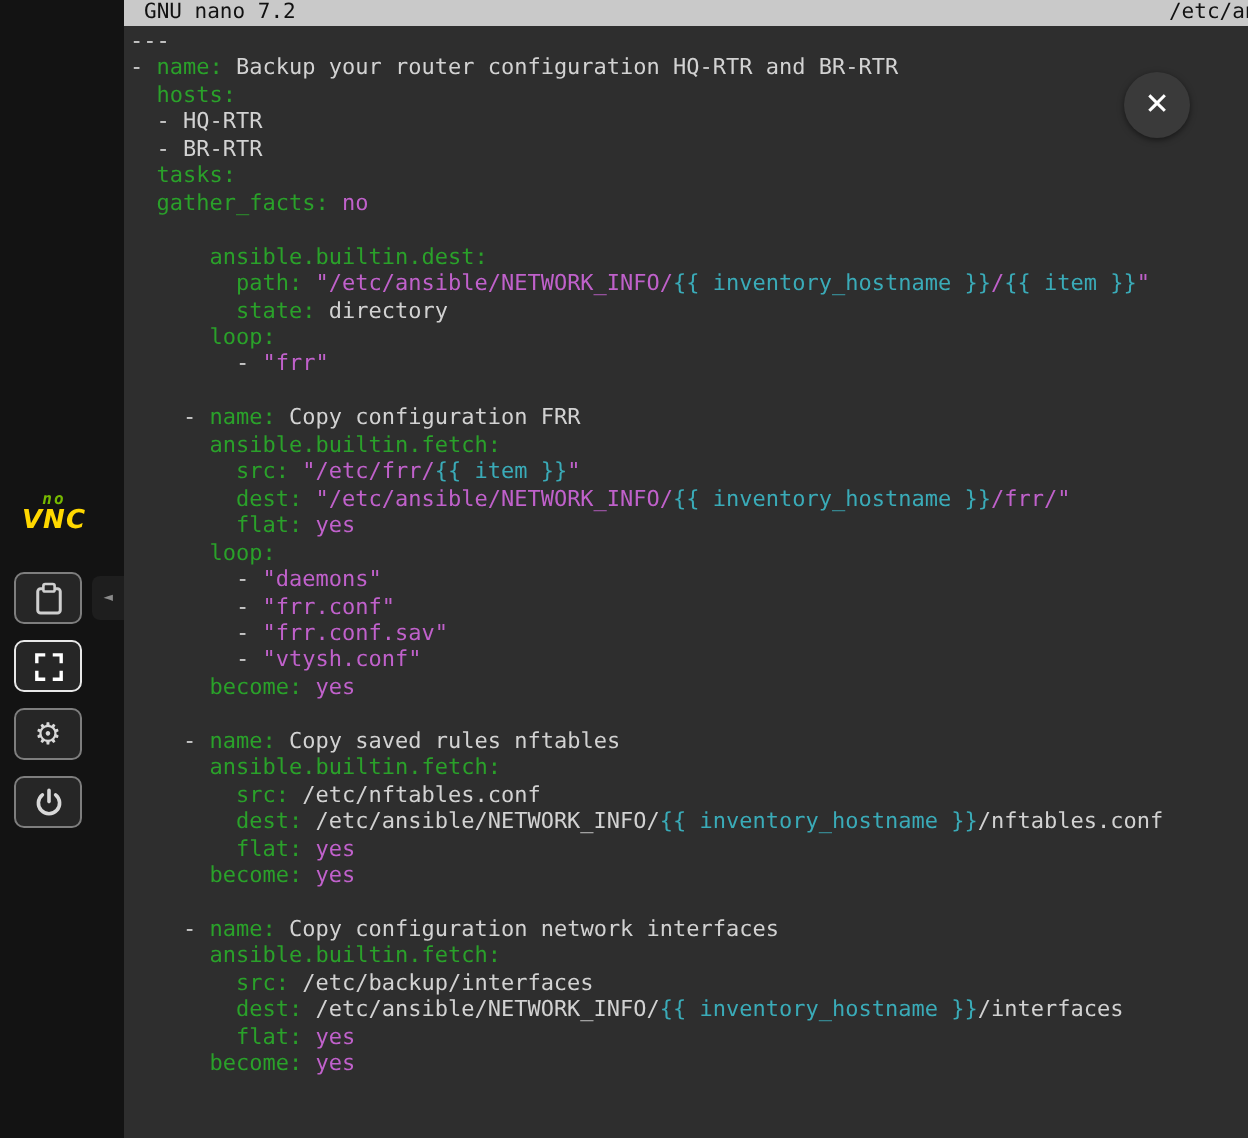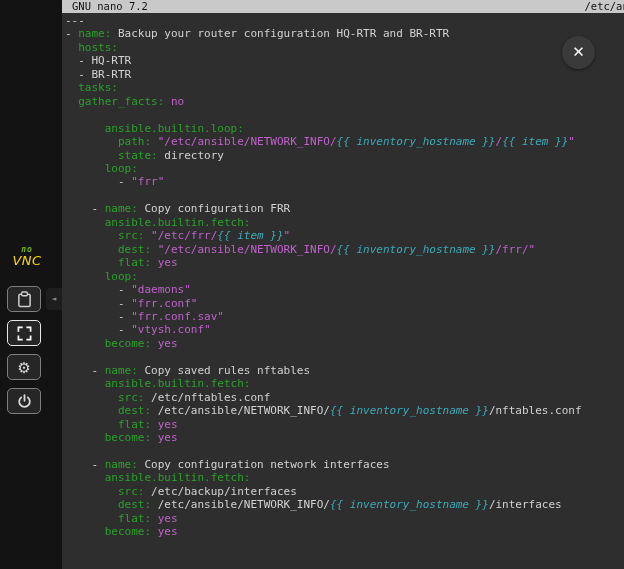--- a/index.html
+++ b/index.html
@@ -16,21 +16,21 @@
   }
   .vnc-logo{
     position:absolute;left:4px;top:246px;width:46px;text-align:center;
     line-height:1;user-select:none;
   }
   .logo-no{
     display:block;font-size:8px;font-weight:bold;font-style:italic;
     color:var(--logo-green,#76b900);letter-spacing:1px;
   }
   .logo-vnc{
-    display:block;font-size:13px;font-weight:normal;font-style:italic;
+    display:block;font-size:13px;font-weight:bold;font-style:italic;
     color:var(--logo-yellow,#ffd800);letter-spacing:0.5px;
     font-family:"DejaVu Sans","Liberation Sans",sans-serif;
   }
   .vnc-btn{
     position:absolute;left:7px;width:34px;height:26px;
     background:#262626;border:1px solid #7e7e7e;border-radius:5px;
     display:flex;align-items:center;justify-content:center;
     padding:0;cursor:pointer;
   }
   .vnc-btn.active{border-color:#e8e8e8;}
@@ -55,21 +55,21 @@
     padding:0 1px 0 10px;white-space:nowrap;overflow:hidden;
   }
   .content{
     padding:1px 0 0 3px;
     font-size:11px;line-height:13.45px;
   }
   .line{white-space:pre;}
   .tp{color:var(--text-plain,#d2d2d2);}
   .tk{color:var(--text-key,#2aa12a);}
   .ts{color:var(--text-string,#c061cb);}
-  .tj{color:var(--text-jinja,#3aabb8);font-style:italic;}
+  .tj{color:var(--text-jinja,#3aabb8);}
   .tc{background:var(--cursor-red,#e01b24);color:var(--cursor-red,#e01b24);}
 
   
   .close-btn{
     position:absolute;left:562px;top:36px;width:33px;height:33px;
     border-radius:50%;background:#3a3a3a;border:none;cursor:pointer;
     display:flex;align-items:center;justify-content:center;z-index:10;
     box-shadow:0 1px 3px rgba(0,0,0,.5);
   }
   .close-btn span{
@@ -126,21 +126,21 @@
   </div>
   <div class="content" id="code">
       <div class="line"><span class="tp">---</span></div>
       <div class="line"><span class="tp">- </span><span class="tk">name:</span><span class="tp"> Backup your router configuration HQ-RTR and BR-RTR</span></div>
       <div class="line"><span class="tp">  </span><span class="tk">hosts:</span></div>
       <div class="line"><span class="tp">  - HQ-RTR</span></div>
       <div class="line"><span class="tp">  - BR-RTR</span></div>
       <div class="line"><span class="tp">  </span><span class="tk">tasks:</span></div>
       <div class="line"><span class="tp">  </span><span class="tk">gather_facts:</span><span class="tp"> </span><span class="ts">no</span></div>
       <div class="line">&nbsp;</div>
-      <div class="line"><span class="tp">      </span><span class="tk">ansible.builtin.loop:</span></div>
+      <div class="line"><span class="tp">      </span><span class="tk">ansible.builtin.dest:</span></div>
       <div class="line"><span class="tp">        </span><span class="tk">path:</span><span class="tp"> </span><span class="ts">"/etc/ansible/NETWORK_INFO/</span><span class="tj">{{ inventory_hostname }}</span><span class="ts">/</span><span class="tj">{{ item }}</span><span class="ts">"</span></div>
       <div class="line"><span class="tp">        </span><span class="tk">state:</span><span class="tp"> directory</span></div>
       <div class="line"><span class="tp">      </span><span class="tk">loop:</span></div>
       <div class="line"><span class="tp">        - </span><span class="ts">"frr"</span></div>
       <div class="line">&nbsp;</div>
       <div class="line"><span class="tp">    - </span><span class="tk">name:</span><span class="tp"> Copy configuration FRR</span></div>
       <div class="line"><span class="tp">      </span><span class="tk">ansible.builtin.fetch:</span></div>
       <div class="line"><span class="tp">        </span><span class="tk">src:</span><span class="tp"> </span><span class="ts">"/etc/frr/</span><span class="tj">{{ item }}</span><span class="ts">"</span></div>
       <div class="line"><span class="tp">        </span><span class="tk">dest:</span><span class="tp"> </span><span class="ts">"/etc/ansible/NETWORK_INFO/</span><span class="tj">{{ inventory_hostname }}</span><span class="ts">/frr/"</span></div>
       <div class="line"><span class="tp">        </span><span class="tk">flat:</span><span class="tp"> </span><span class="ts">yes</span></div>

